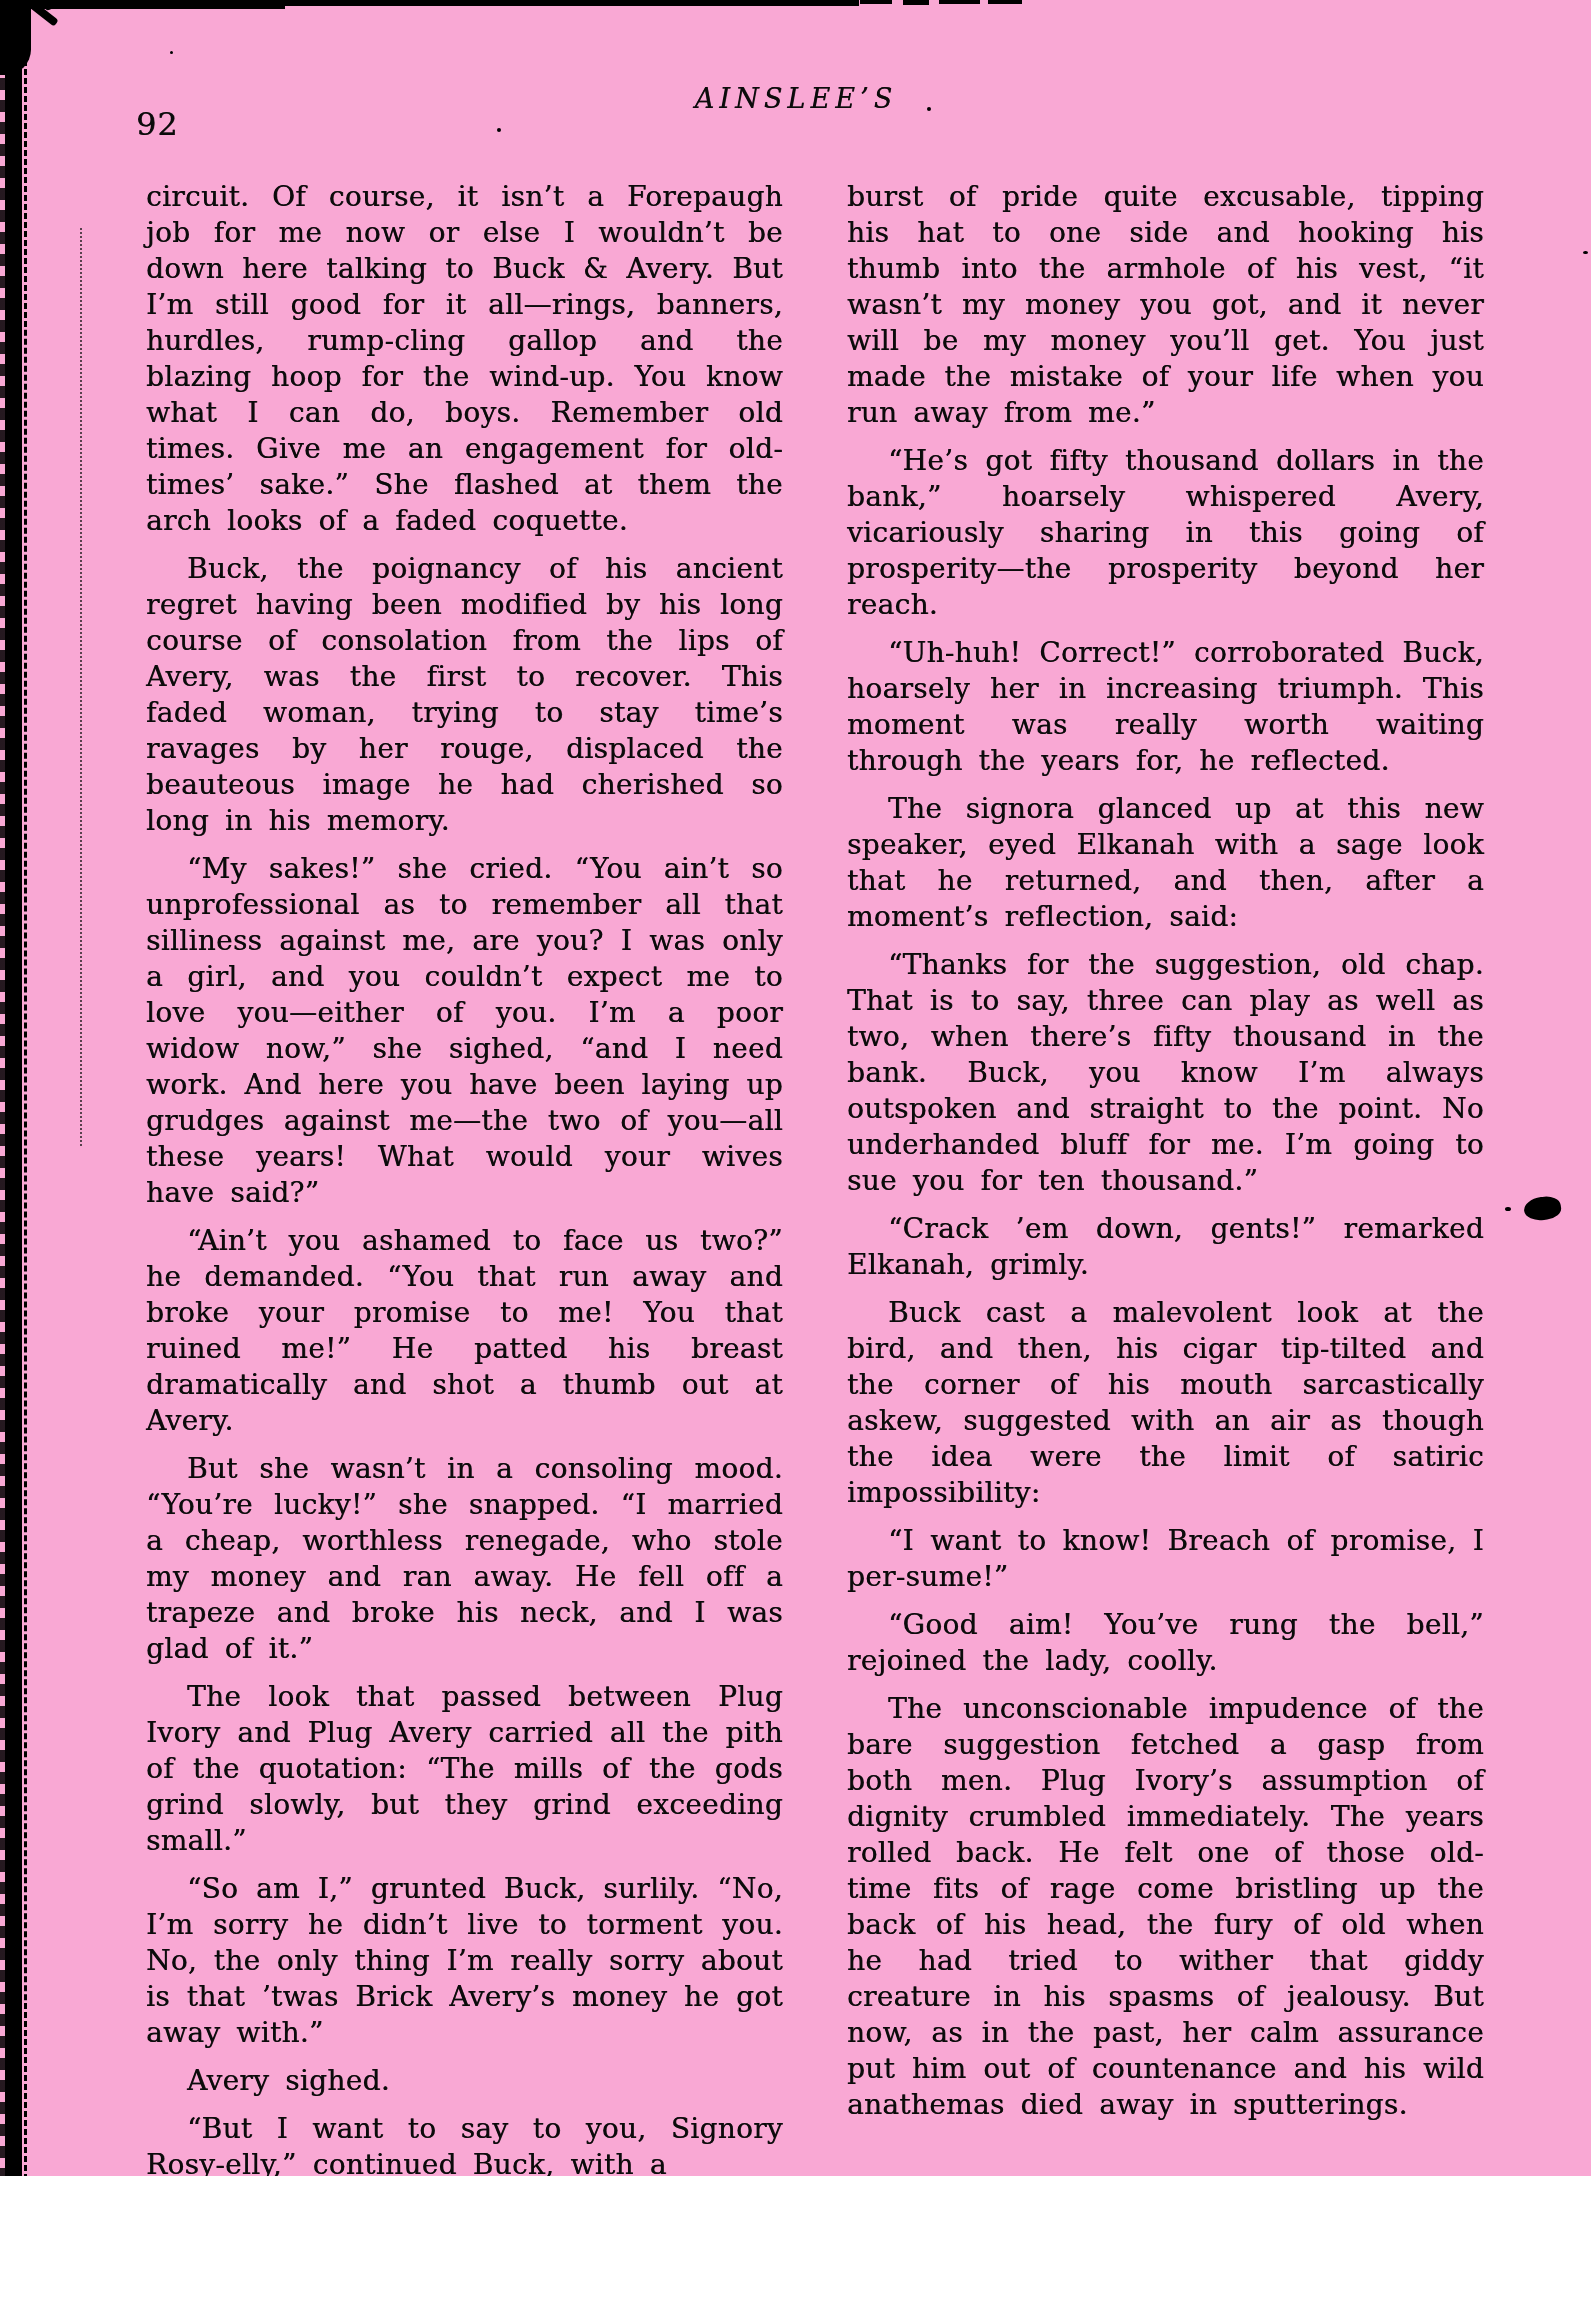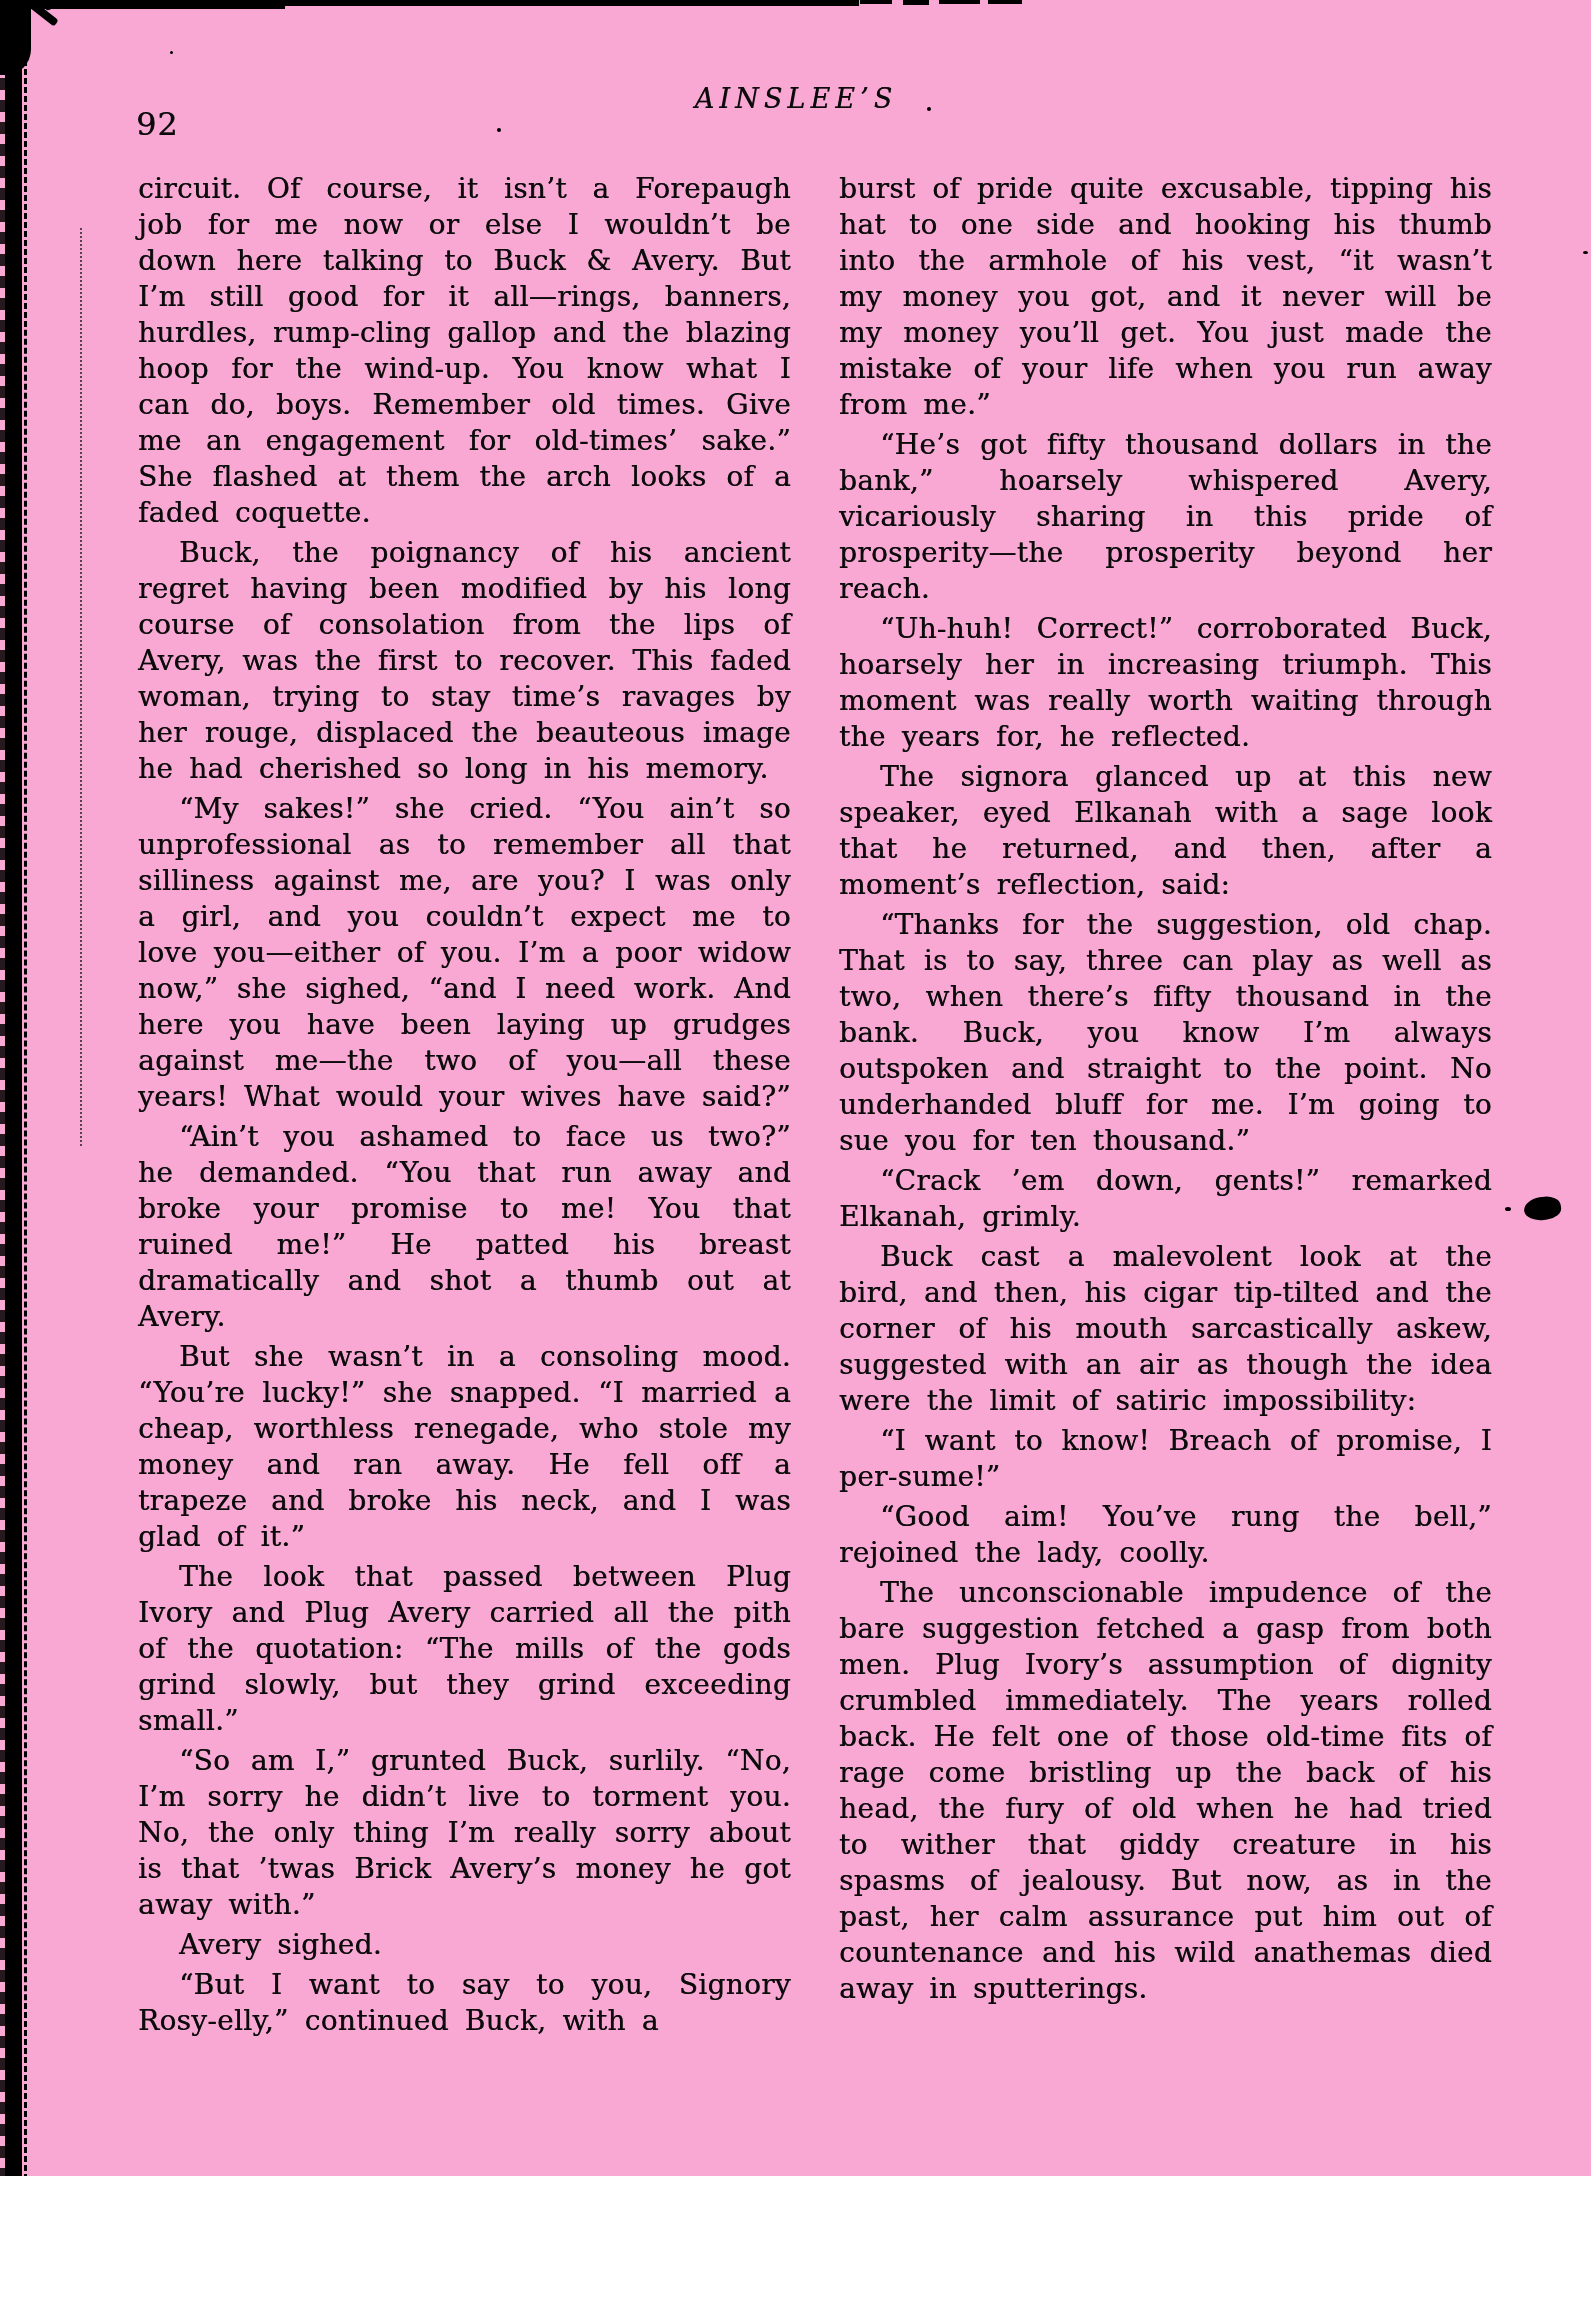--- a/index.html
+++ b/index.html
@@ -22,21 +22,21 @@
     font-style:italic;
     font-size:27px;
     letter-spacing:5.1px;
   }
   .col {
     position:absolute; top:167px; width:661px;
     font-size:28px; line-height:36px;
     text-align:justify;
     word-spacing:6.8px; letter-spacing:0.3px;
   }
-  .col p { margin:4px; padding:0; text-indent:41px; }
+  .col p { margin:12px; padding:0; text-indent:41px; }
   .col p.noindent { text-indent:0; }
   .col-left  { left:134px; }
   .col-right { left:835px; }
 
   
   .art { position:absolute; background:#000; }
   .top-bar-a { left:0; top:0; width:285px; height:8.5px; }
   .top-bar-b { left:281px; top:0; width:578px; height:6px; }
   .top-dash1 { left:860px; top:0; width:32px; height:4.3px; }
   .top-dash2 { left:903px; top:0; width:25.5px; height:5.1px; }
@@ -96,21 +96,21 @@
       <p>“My sakes!” she cried.  “You ain’t so unprofessional as to remember all that silliness against me, are you?  I was only a girl, and you couldn’t expect me to love you—either of you.  I’m a poor widow now,” she sighed, “and I need work.  And here you have been laying up grudges against me—the two of you—all these years!  What would your wives have said?”</p>
       <p>“Ain’t you ashamed to face us two?” he demanded.  “You that run away and broke your promise to me!  You that ruined me!”  He patted his breast dramatically and shot a thumb out at Avery.</p>
       <p>But she wasn’t in a consoling mood. “You’re lucky!” she snapped.  “I married a cheap, worthless renegade, who stole my money and ran away.  He fell off a trapeze and broke his neck, and I was glad of it.”</p>
       <p>The look that passed between Plug Ivory and Plug Avery carried all the pith of the quotation: “The mills of the gods grind slowly, but they grind exceeding small.”</p>
       <p>“So am I,” grunted Buck, surlily. “No, I’m sorry he didn’t live to torment you.  No, the only thing I’m really sorry about is that ’twas Brick Avery’s money he got away with.”</p>
       <p>Avery sighed.</p>
       <p>“But I want to say to you, Signory Rosy-elly,”  continued  Buck,  with  a</p>
     </div>
   <div class="col col-right">
       <p class="noindent">burst of pride quite excusable, tipping his hat to one side and hooking his thumb into the armhole of his vest, “it wasn’t my money you got, and it never will be my money you’ll get.  You just made the mistake of your life when you run away from me.”</p>
-      <p>“He’s got fifty thousand dollars in the bank,” hoarsely whispered Avery, vicariously sharing in this pride of prosperity—the prosperity beyond her reach.</p>
+      <p>“He’s got fifty thousand dollars in the bank,” hoarsely whispered Avery, vicariously sharing in this going of prosperity—the prosperity beyond her reach.</p>
       <p>“Uh-huh!  Correct!” corroborated Buck, hoarsely her in increasing triumph.  This moment was really worth waiting through the years for, he reflected.</p>
       <p>The signora glanced up at this new speaker, eyed Elkanah with a sage look that he returned, and then, after a moment’s reflection, said:</p>
       <p>“Thanks for the suggestion, old chap. That is to say, three can play as well as two, when there’s fifty thousand in the bank.  Buck, you know I’m always outspoken and straight to the point. No underhanded bluff for me.  I’m going to sue you for ten thousand.”</p>
       <p>“Crack ’em down, gents!” remarked Elkanah, grimly.</p>
       <p>Buck cast a malevolent look at the bird, and then, his cigar tip-tilted and the corner of his mouth sarcastically askew, suggested with an air as though the idea were the limit of satiric impossibility:</p>
       <p>“I want to know!  Breach of promise, I per-sume!”</p>
       <p>“Good aim!  You’ve rung the bell,” rejoined the lady, coolly.</p>
       <p>The unconscionable impudence of the bare suggestion fetched a gasp from both men.  Plug Ivory’s assumption of dignity crumbled immediately.  The years rolled back.  He felt one of those old-time fits of rage come bristling up the back of his head, the fury of old when he had tried to wither that giddy creature in his spasms of jealousy.  But now, as in the past, her calm assurance put him out of countenance and his wild anathemas died away in sputterings.</p>
     </div>
 

